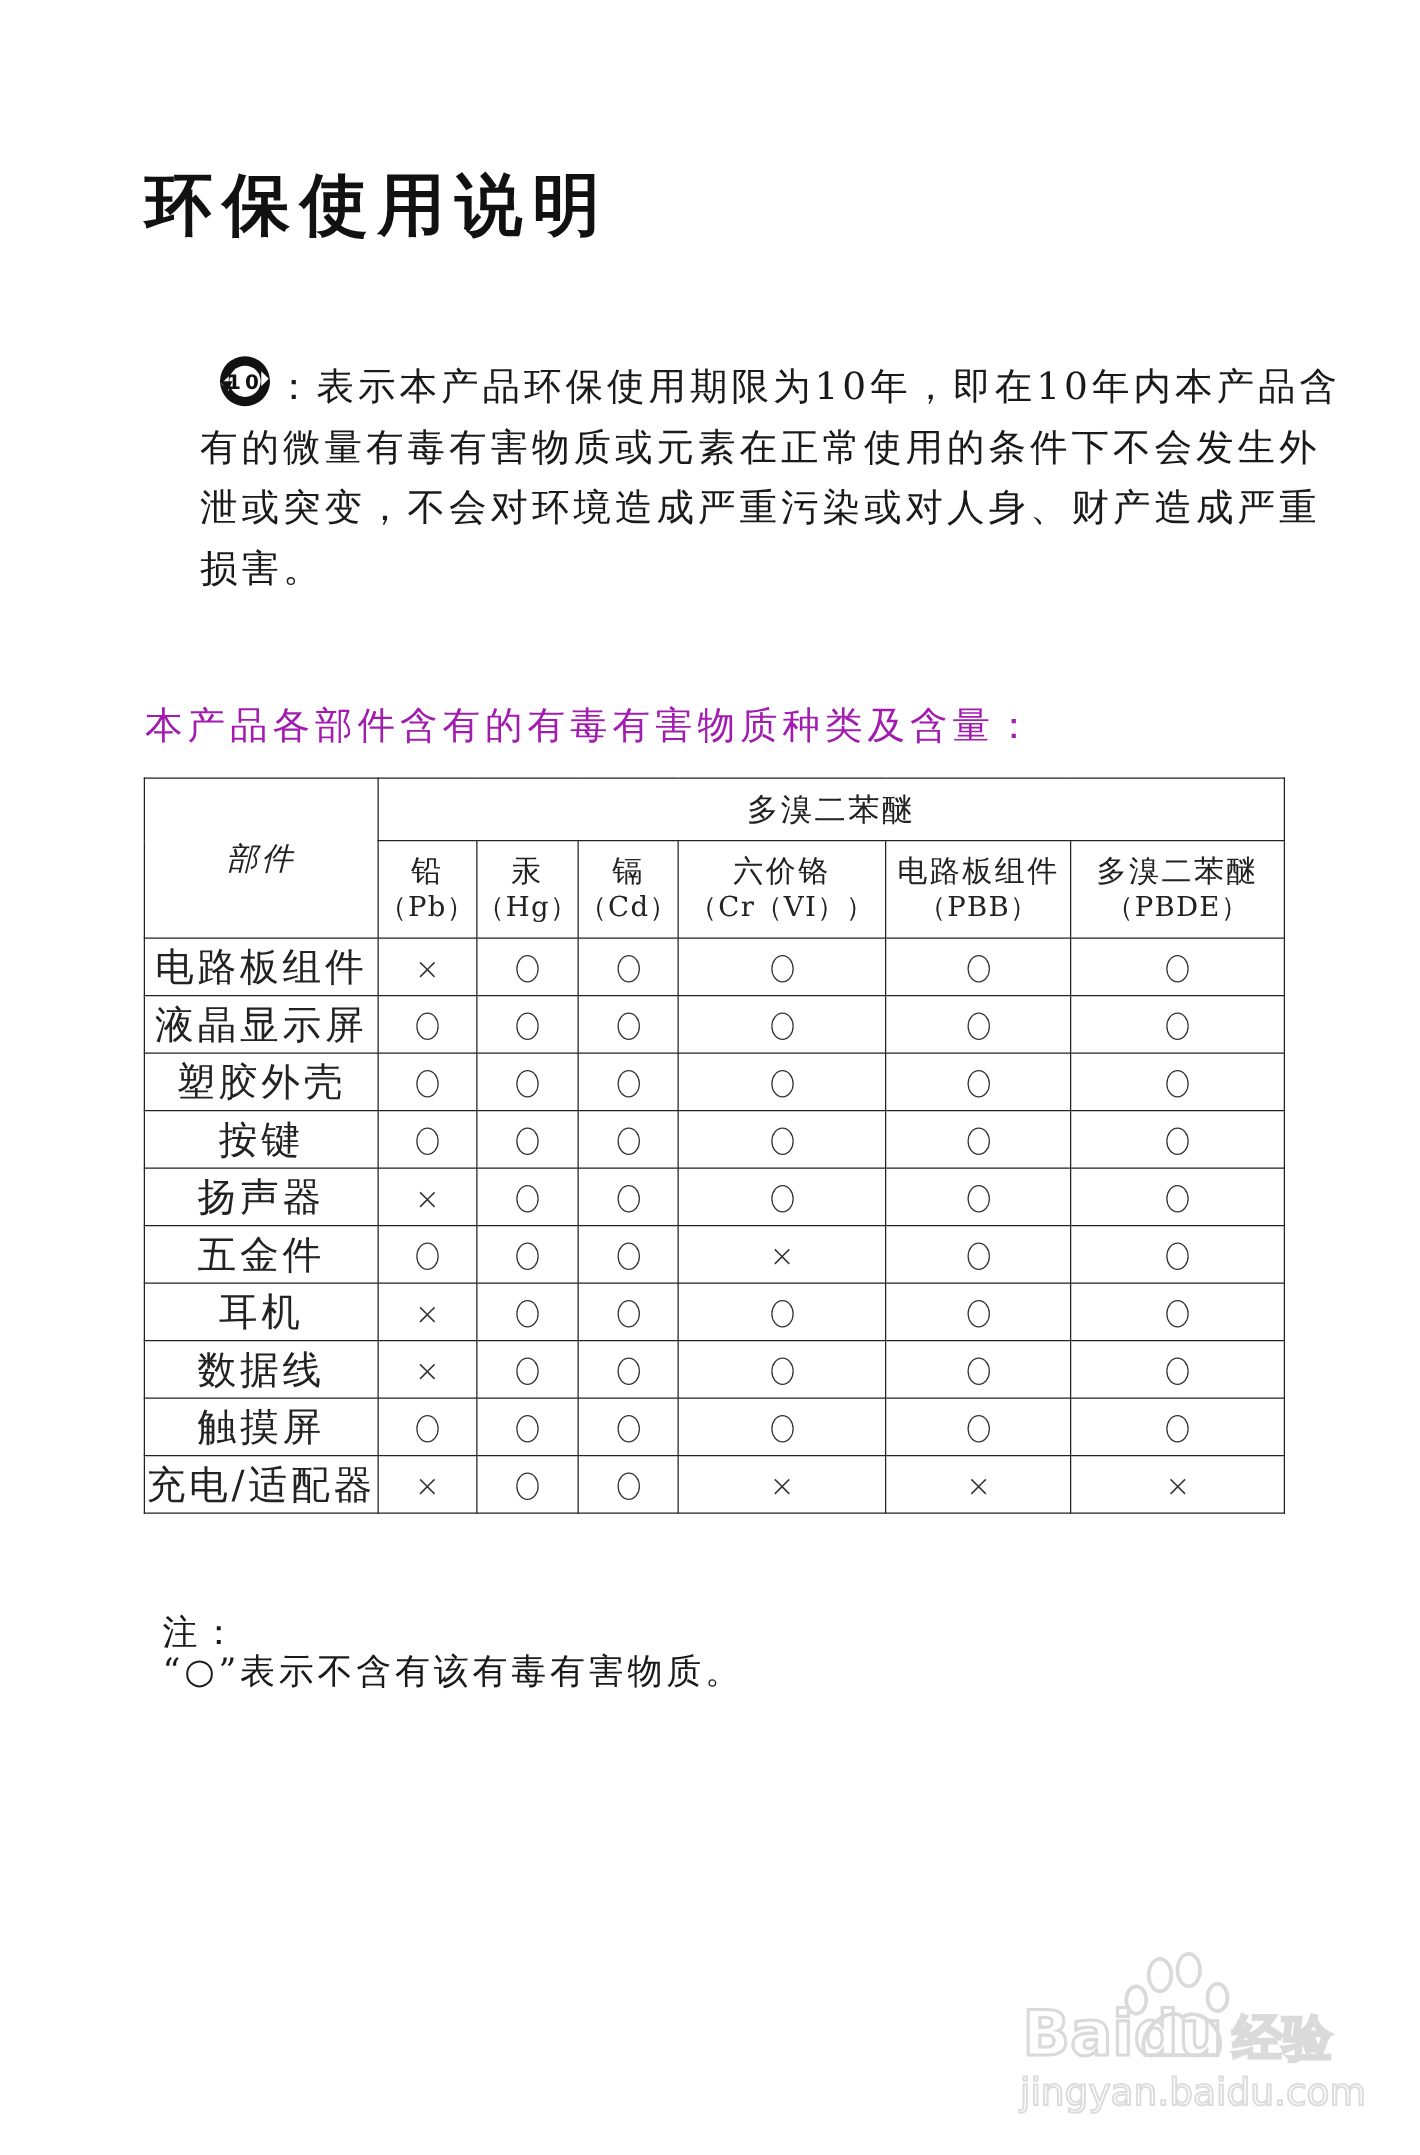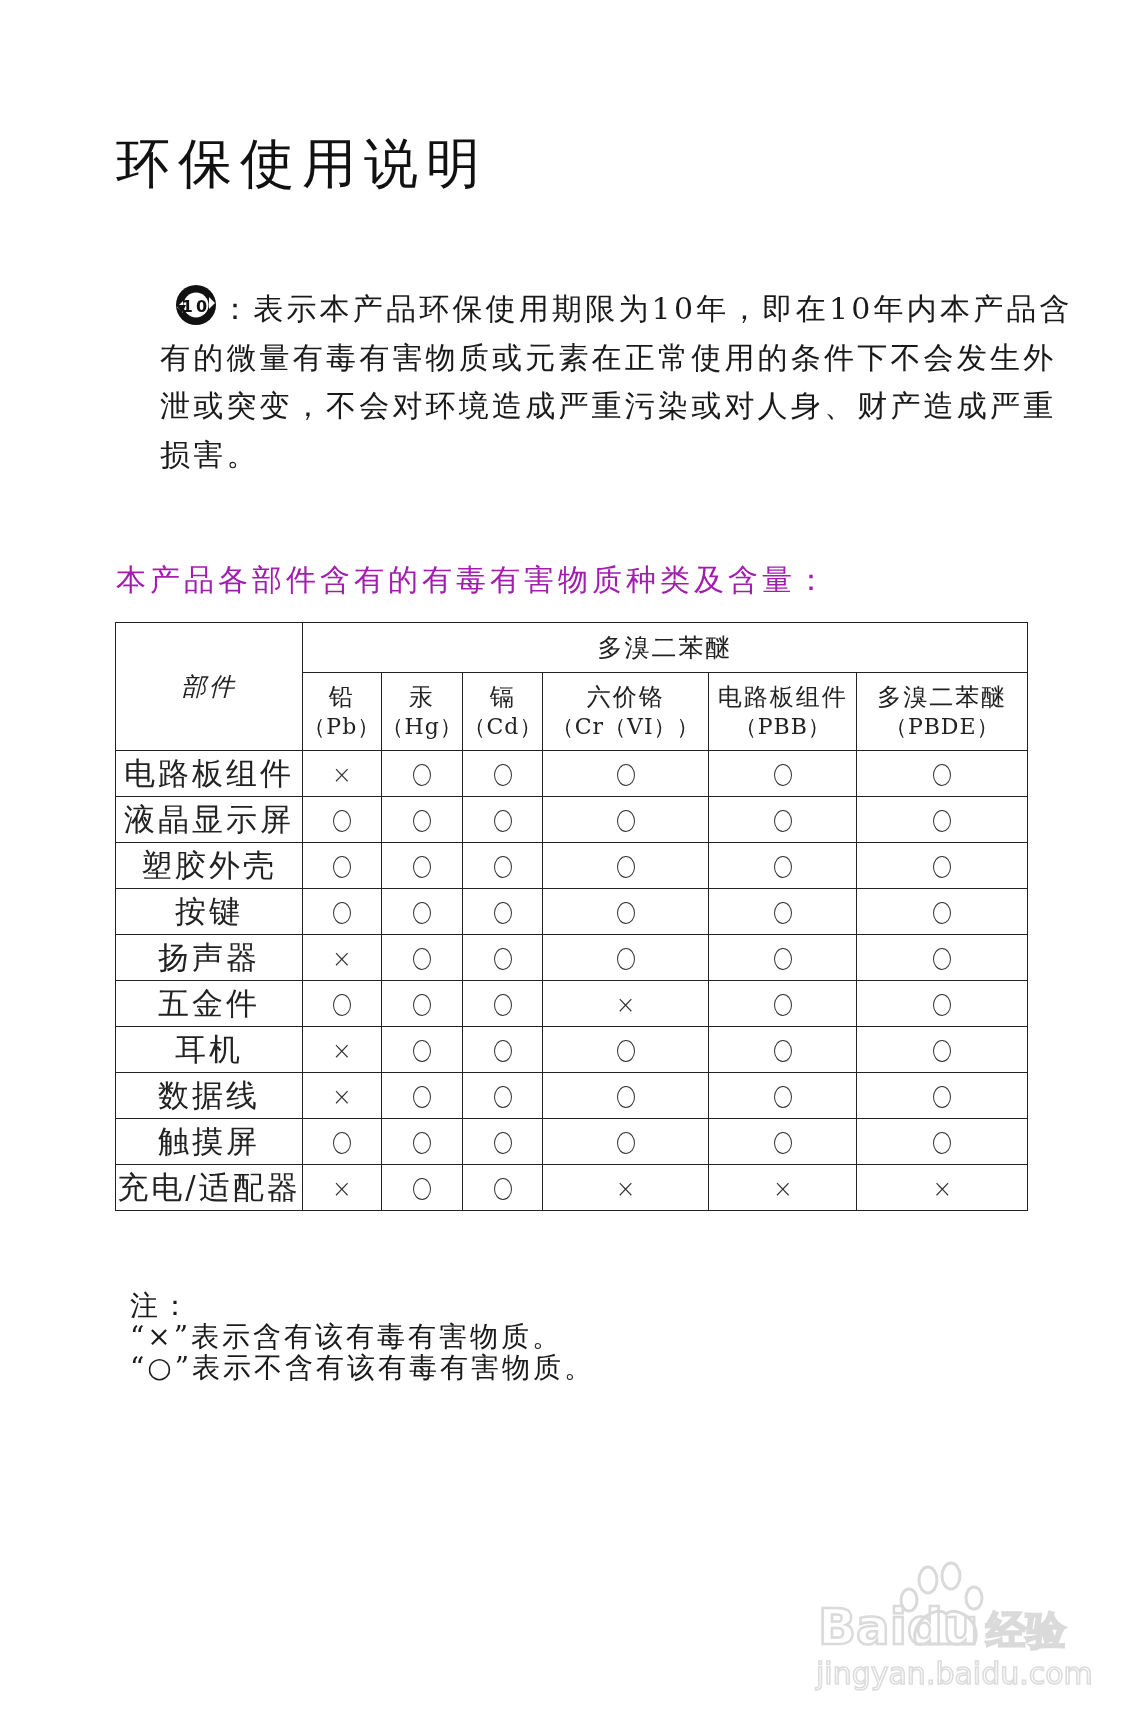--- a/index.html
+++ b/index.html
@@ -2,21 +2,21 @@
 <html><head>
 <meta charset="utf-8">
 <style>
   html, body { margin: 0; padding: 0; }
   body {
     width: 1136px; height: 1724px; background: #ffffff; position: relative;
     font-family: "DejaVu Serif", "Liberation Serif", serif; color: #1a1a1a; overflow: hidden;
   }
   .title {
     position: absolute; left: 116px; top: 128px;
-    font-size: 54px; letter-spacing: 8px; font-weight: normal; color: #111;
+    font-size: 54px; letter-spacing: 8px; font-weight: bold; color: #111;
   }
   .para {
     position: absolute; left: 116px; top: 283px; width: 920px;
     font-size: 30px; line-height: 48.5px; letter-spacing: 3.2px; color: #1a1a1a; margin-left: 44px;
   }
   .rohs-icon { display: inline-block; width: 44px; height: 44px; vertical-align: -8px; margin-left: 14px; margin-right: 2px; }
   .subtitle {
     position: absolute; left: 116px; top: 560px;
     font-size: 30px; letter-spacing: 4px; color: #a21caf;
   }
@@ -199,21 +199,20 @@
         <td><span class="mark o" title="○"></span></td>
         <td class="thin"><span class="mark x" title="×">×</span></td>
         <td><span class="mark x" title="×">×</span></td>
         <td class="thin"><span class="mark x" title="×">×</span></td>
       </tr>
     </tbody>
 </table>
 
 <div class="notes">
   <span class="note-line">注：</span>
-  <span class="note-line note-item">“×”表示含有该有毒有害物质。</span>
   <span class="note-line note-item">“○”表示不含有该有毒有害物质。</span>
 </div>
 
 <svg class="watermark" viewBox="0 0 300 150">
   <g fill="none" stroke="#d6d6d6" stroke-width="3">
     <ellipse cx="120" cy="28" rx="9" ry="13"></ellipse>
     <ellipse cx="143" cy="24" rx="9" ry="13"></ellipse>
     <ellipse cx="101" cy="48" rx="8" ry="11"></ellipse>
     <ellipse cx="166" cy="46" rx="8" ry="11"></ellipse>
     <path d="M108 92 C 100 70, 130 52, 138 62 C 150 52, 176 72, 166 92 Z"></path>

